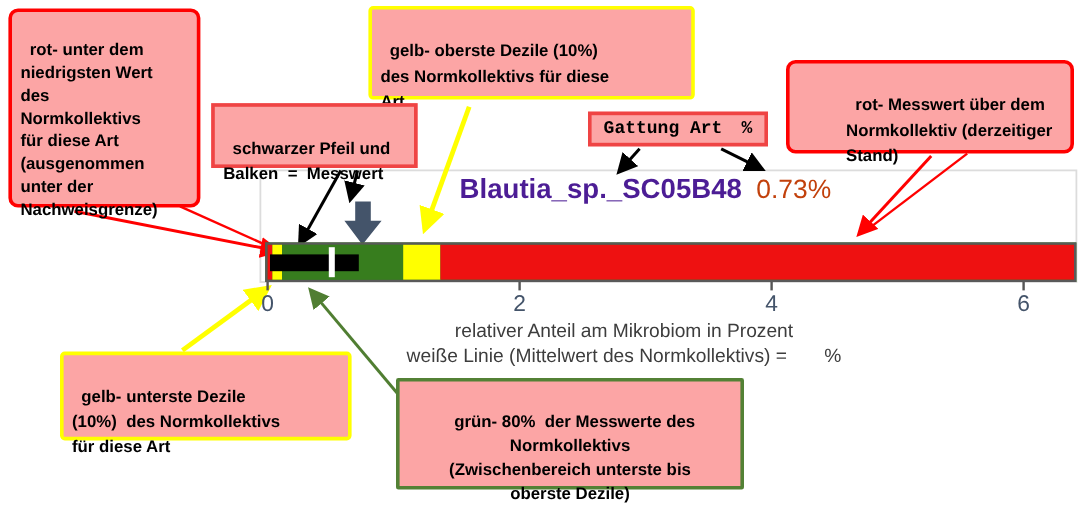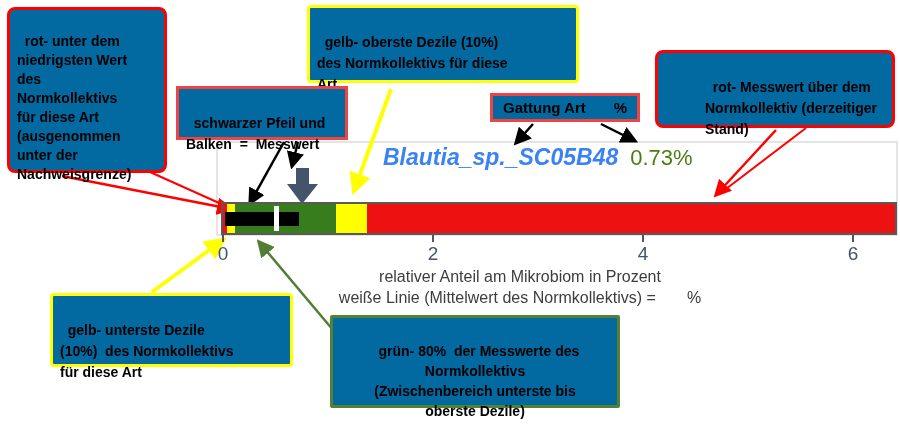--- a/index.html
+++ b/index.html
@@ -1,38 +1,38 @@
 <!DOCTYPE html>
 <html><head>
 <meta charset="utf-8">
 <style>
   html,body{margin:0;padding:0;}
   body{
     width:900px;height:426px;position:relative;background:#ffffff;
     font-family:"Liberation Sans","DejaVu Sans",sans-serif;overflow:hidden;
   }
   .callout{
-    position:absolute;background:#0369a1;border:3px solid #ef4444;
+    position:absolute;background:#fca5a5;border:3px solid #ef4444;
     font-weight:bold;font-size:14px;line-height:19px;color:#000;
     padding:3px 7px;white-space:pre-wrap;box-sizing:border-box;
   }
   .callout.red{border-color:#ff0000;border-radius:8px;}
   .callout.yellow{border-color:#ffff00;border-radius:4px;}
   .callout.green{border-color:#538135;border-radius:2px;text-align:center;}
   #box-red-low{left:7px;top:7px;width:160px;height:166px;}
   #box-yellow-top{left:307px;top:5px;width:272px;height:78px;line-height:21px;}
   #box-black-measure{left:176px;top:86px;width:172px;height:54px;line-height:21px;}
-  #box-gattung{left:490px;top:93px;width:150px;height:29px;display:flex;justify-content:space-between;align-items:center;padding:2px 10px;font-size:15px;}
+  #box-gattung{left:490px;top:93px;width:150px;height:29px;display:flex;justify-content:space-between;align-items:center;padding:2px 10px;font-size:15px;font-family:Liberation Mono, monospace;}
   #box-red-high{left:655px;top:50px;width:240px;height:78px;line-height:21px;padding-left:47px;}
   #box-yellow-bottom{left:50px;top:293px;width:243px;height:74px;line-height:21px;}
   #box-green-range{left:330px;top:315px;width:290px;height:93px;line-height:20px;}
 
   #species-title{position:absolute;left:383px;top:144px;display:flex;align-items:baseline;}
-  #species-name{font-size:23px;font-weight:bold;font-style:italic;color:#3b82f6;letter-spacing:0px;}
-  #species-value{font-size:22px;color:#4d7c0f;margin-left:12px;}
+  #species-name{font-size:23px;font-weight:bold;color:#4c1d95;letter-spacing:0px;}
+  #species-value{font-size:22px;color:#c2410c;margin-left:12px;}
 
   #bar{
     position:absolute;left:221px;top:202px;width:676px;height:33px;
     border:2px solid #595959;box-sizing:border-box;background:#377d1e;
   }
   #bar-segments{position:absolute;left:0;top:0;width:100%;height:100%;}
   .seg{position:absolute;top:0;height:100%;}
   .measure-bar{position:absolute;top:8px;height:14px;}
   .mean-line{position:absolute;top:2px;height:25px;width:5px;background:#ffffff;}
 

